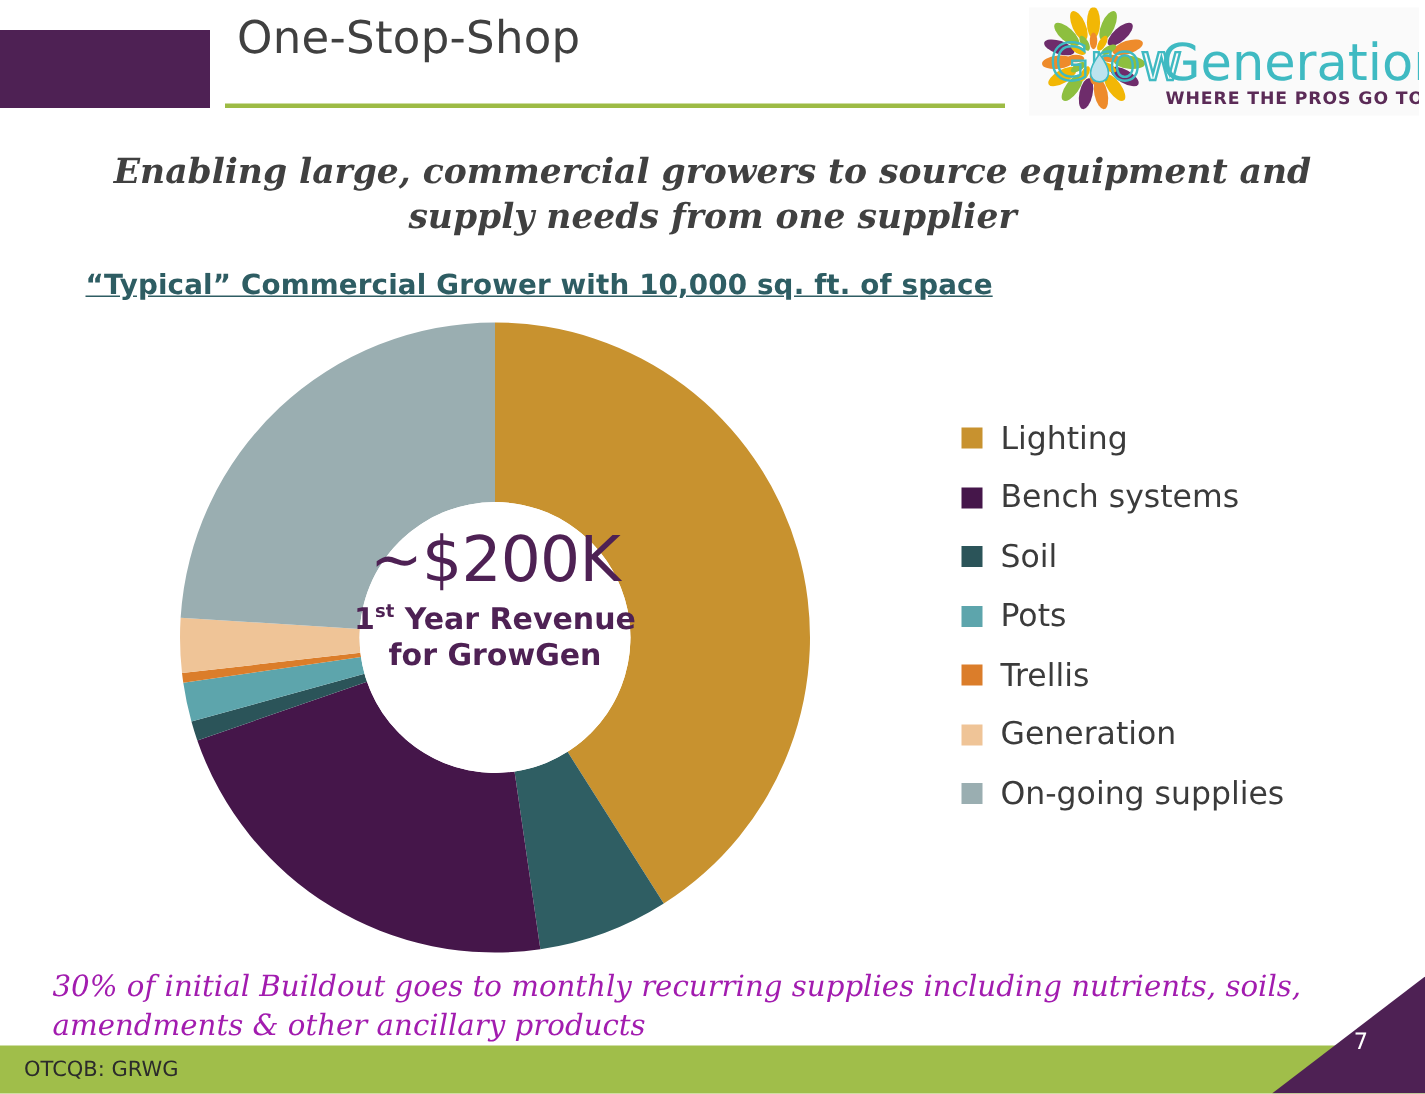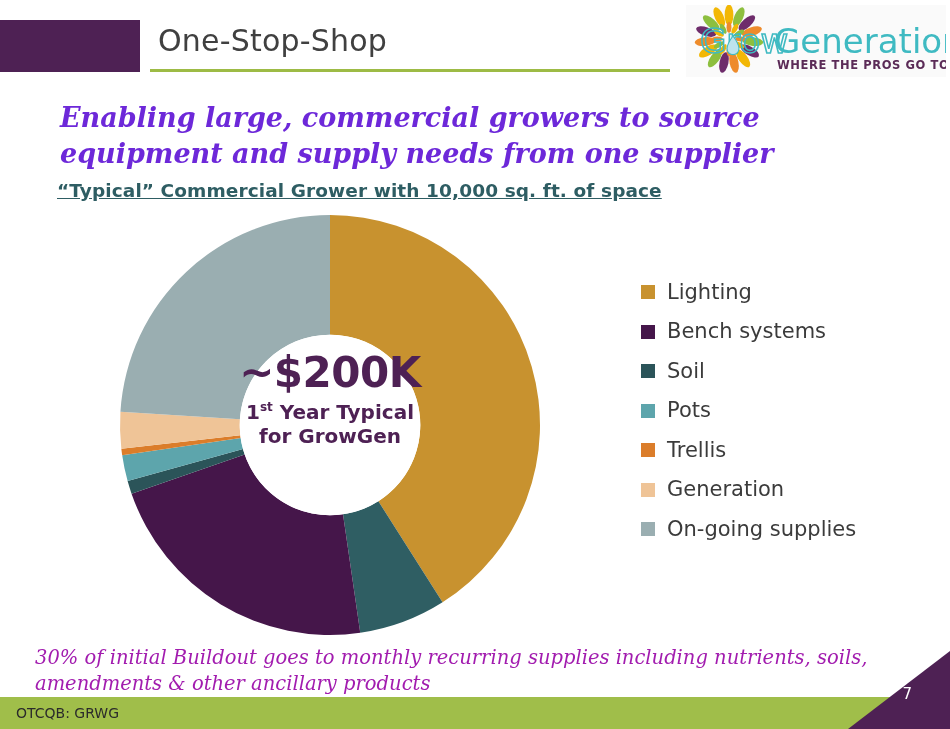--- a/index.html
+++ b/index.html
@@ -4,47 +4,47 @@
 <style>
   html,body{margin:0;padding:0;}
   body{
     width:950px;height:729px;background:#ffffff;overflow:hidden;position:relative;
     font-family:"Liberation Sans", sans-serif;
   }
   .slide{position:absolute;inset:0;background:#fff;}
 
   
   .hdr-block{position:absolute;left:0;top:20px;width:140px;height:52px;background:#4E2154;}
-  .hdr-title{position:absolute;left:158px;top:23px;font-size:30px;color:#404040;
+  .hdr-title{position:absolute;left:158px;top:8px;font-size:30px;color:#404040;
              font-family:"DejaVu Sans", sans-serif;font-weight:400;letter-spacing:.2px;}
   .hdr-rule{position:absolute;left:150px;top:69px;width:520px;height:3px;background:#9DBB45;}
 
   
   .logo{position:absolute;left:686px;top:5px;width:260px;height:72px;background:#FAFAFA;}
   .logo svg{display:block;}
 
   
   .subtitle{
-    position:absolute;left:60px;top:100px;width:830px;text-align:left;
-    color:#6d28d9;font-style:italic;font-weight:bold;font-size:27px;line-height:1.32;
+    position:absolute;left:60px;top:100px;width:830px;text-align:center;
+    color:#404040;font-style:italic;font-weight:bold;font-size:23px;line-height:1.32;
     font-family:"DejaVu Serif", serif;
   }
   .typical{
     position:absolute;left:57px;top:180px;font-size:18.5px;font-weight:bold;
     color:#2E5D63;font-family:"DejaVu Sans", sans-serif;letter-spacing:.1px;text-decoration:underline;
   }
 
   
   .chart-wrap{position:absolute;left:118px;top:213px;width:424px;height:424px;}
   .chart-wrap svg{display:block;}
   .center-text{
     position:absolute;left:208px;top:352px;width:244px;text-align:center;
     color:#4E2154;pointer-events:none;
   }
-  .ct-big{font-size:42px;font-weight:bold;font-family:"DejaVu Sans", sans-serif;line-height:1;letter-spacing:-.5px;}
+  .ct-big{font-size:42px;font-weight:normal;font-family:"DejaVu Sans", sans-serif;line-height:1;letter-spacing:-.5px;}
   .ct-sub{font-size:20px;font-weight:bold;font-family:"DejaVu Sans", sans-serif;line-height:1.22;margin-top:6px;}
   .ct-sub sup{font-size:12px;vertical-align:super;}
 
   
   .legend{position:absolute;left:613px;top:281px;}
   .legend-item{display:flex;align-items:center;margin-bottom:17.5px;height:22px;padding-left:28px;}
   .legend-swatch{width:14px;height:14px;flex:0 0 14px;margin-right:12px;}
   .legend-label{font-size:21px;color:#3B3B3B;font-family:"DejaVu Sans", sans-serif;line-height:1;}
 
   
@@ -182,21 +182,21 @@
         <path d="M 9.618027559097953 268.0494177572789 A 210 210 0 0 1 4.189015093443288 242.24226433597286 L 122.64127649018062 225.00417366446834 A 90.3 90.3 0 0 0 124.97575185041212 236.10124963562993 Z" fill="#5DA5AC"></path>
         <path d="M 4.189015093443288 242.24226433597286 A 210 210 0 0 1 3.341624790798221 235.699840823431 L 122.27689866004323 222.19093155407532 A 90.3 90.3 0 0 0 122.64127649018062 225.00417366446834 Z" fill="#DB7D2A"></path>
         <path d="M 3.341624790798221 235.699840823431 A 210 210 0 0 1 2.414387030062983 198.8139908988442 L 121.87818642292709 206.330016086503 A 90.3 90.3 0 0 0 122.27689866004323 222.19093155407532 Z" fill="#EFC497"></path>
         <path d="M 2.414387030062983 198.8139908988442 A 210 210 0 0 1 211.99999999999997 2 L 211.99999999999997 121.7 A 90.3 90.3 0 0 0 121.87818642292709 206.330016086503 Z" fill="#9AAEB1"></path>
         <circle cx="212" cy="212" r="90.3" fill="#ffffff"></circle>
       </svg>
   </div>
   <div class="center-text">
     <div class="ct-big">~$200K</div>
     <div class="ct-sub">
-      <span>1</span><sup>st</sup><span> Year Typical</span><br>
+      <span>1</span><sup>st</sup><span> Year Revenue</span><br>
       <span>for GrowGen</span>
     </div>
   </div>
 
   <div class="legend" id="legend">
       <div class="legend-item">
         <span class="legend-swatch" style="background: rgb(200, 146, 47);"></span>
         <span class="legend-label">Lighting</span>
       </div>
       <div class="legend-item">

